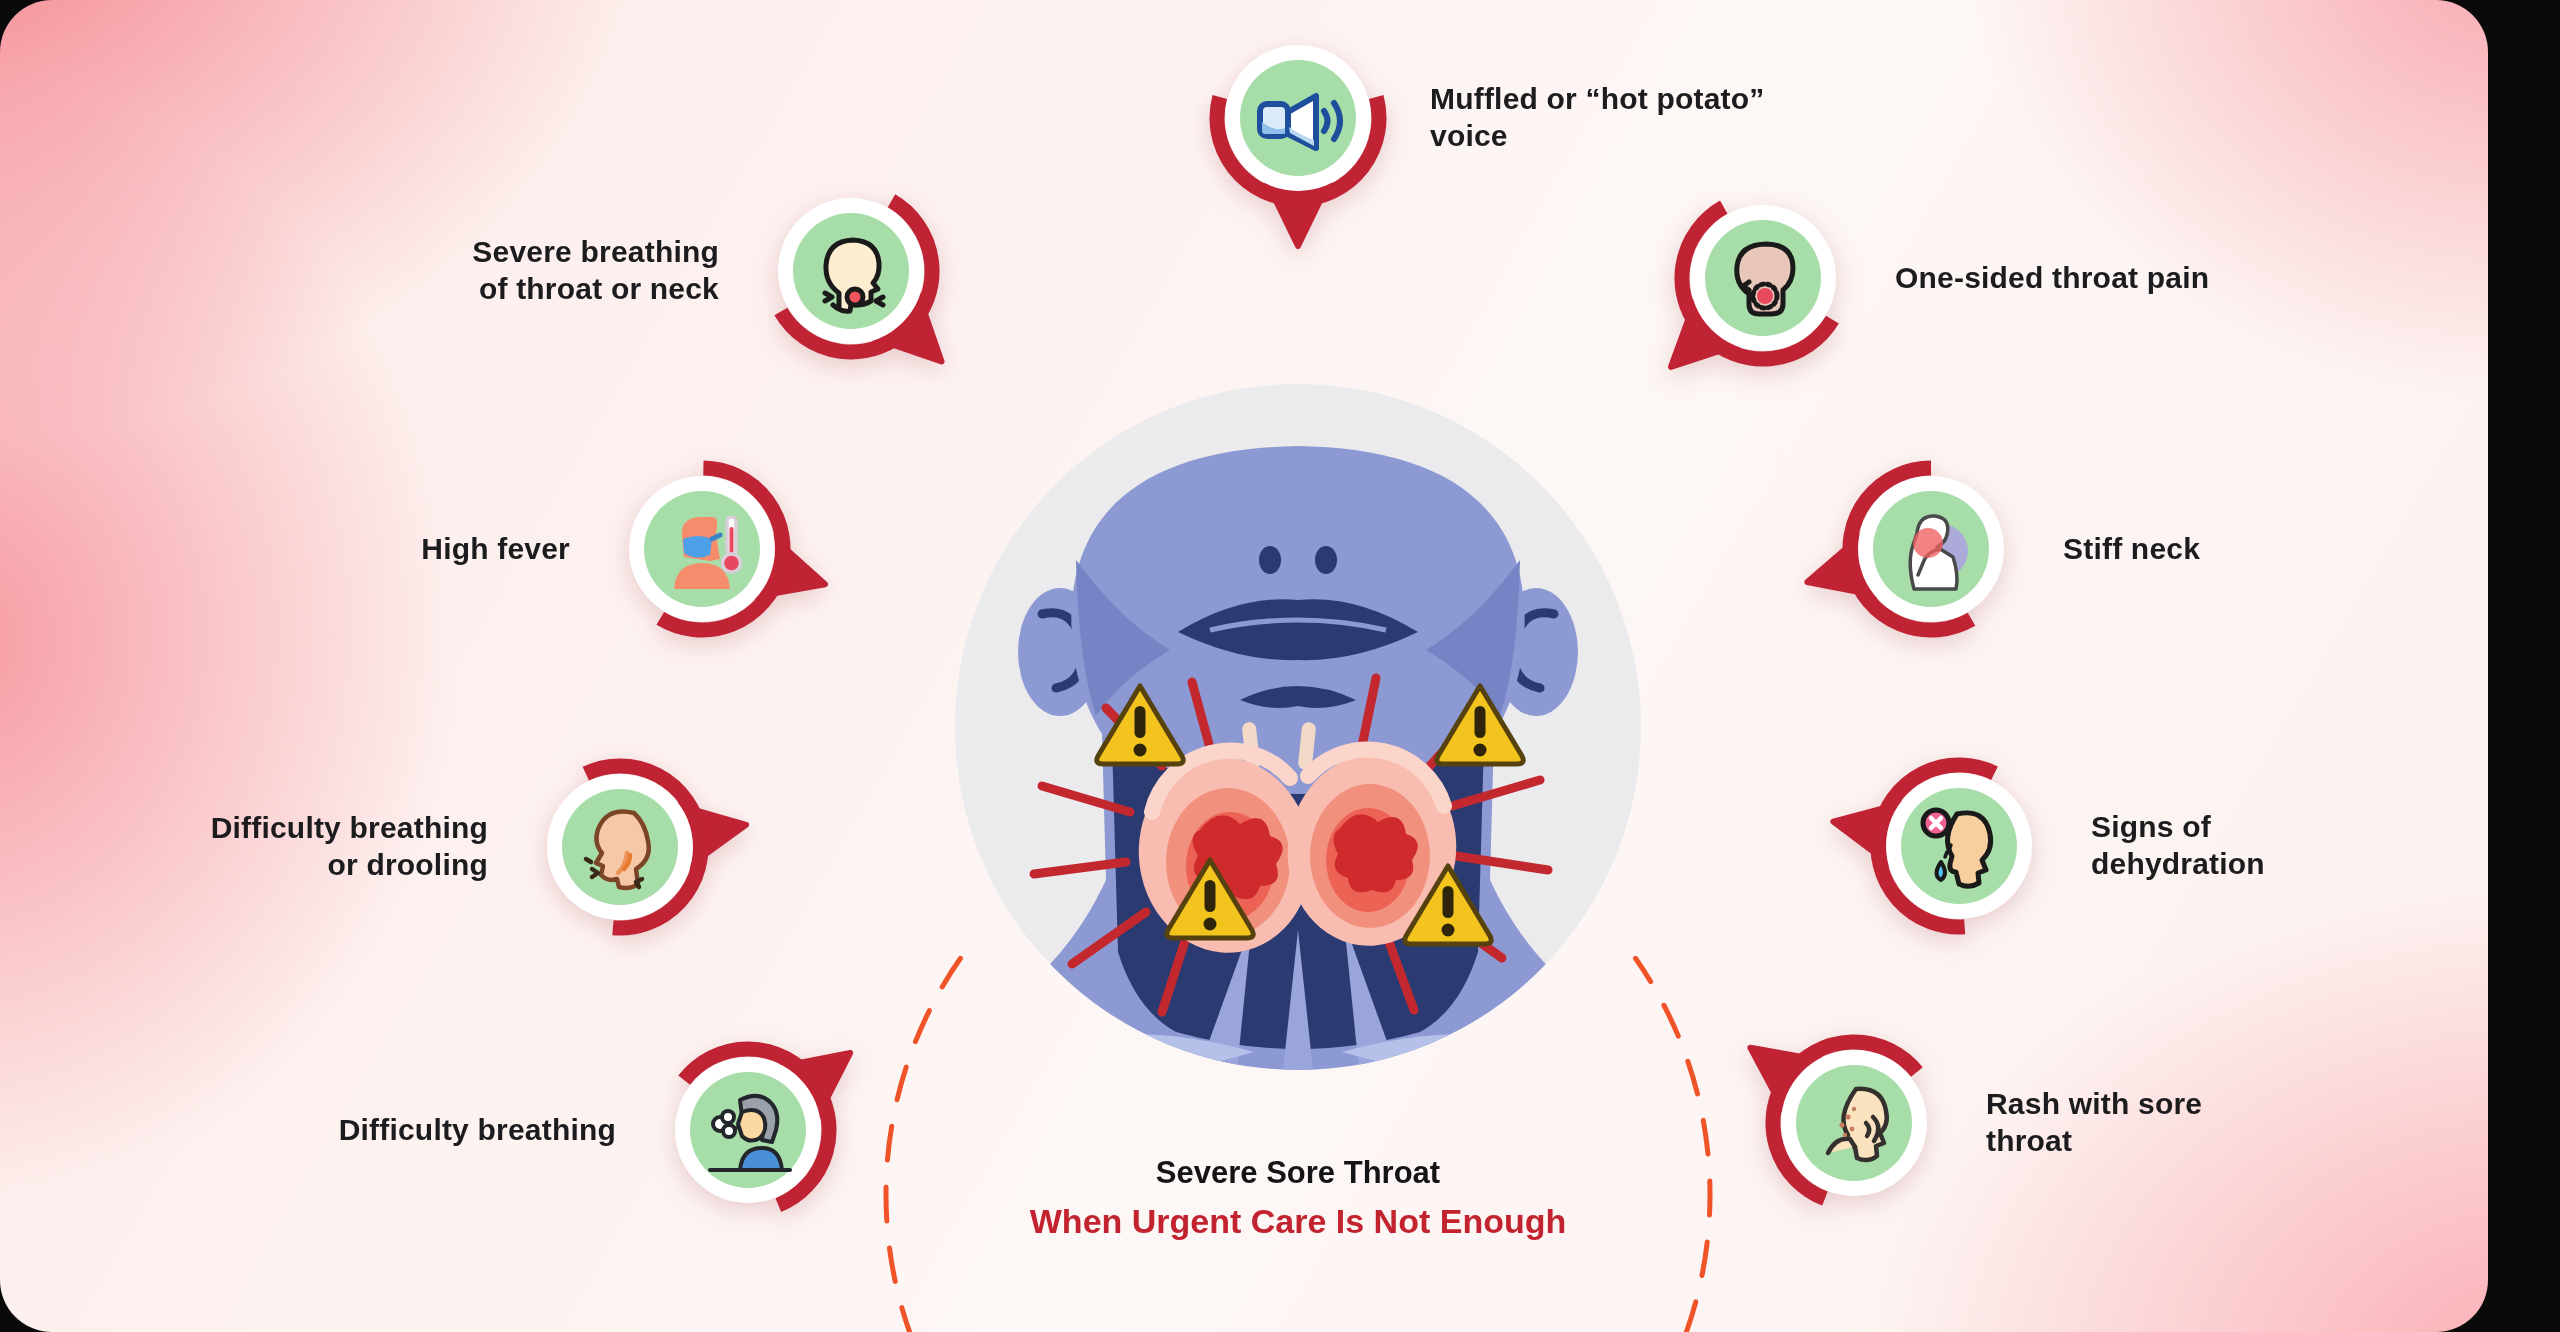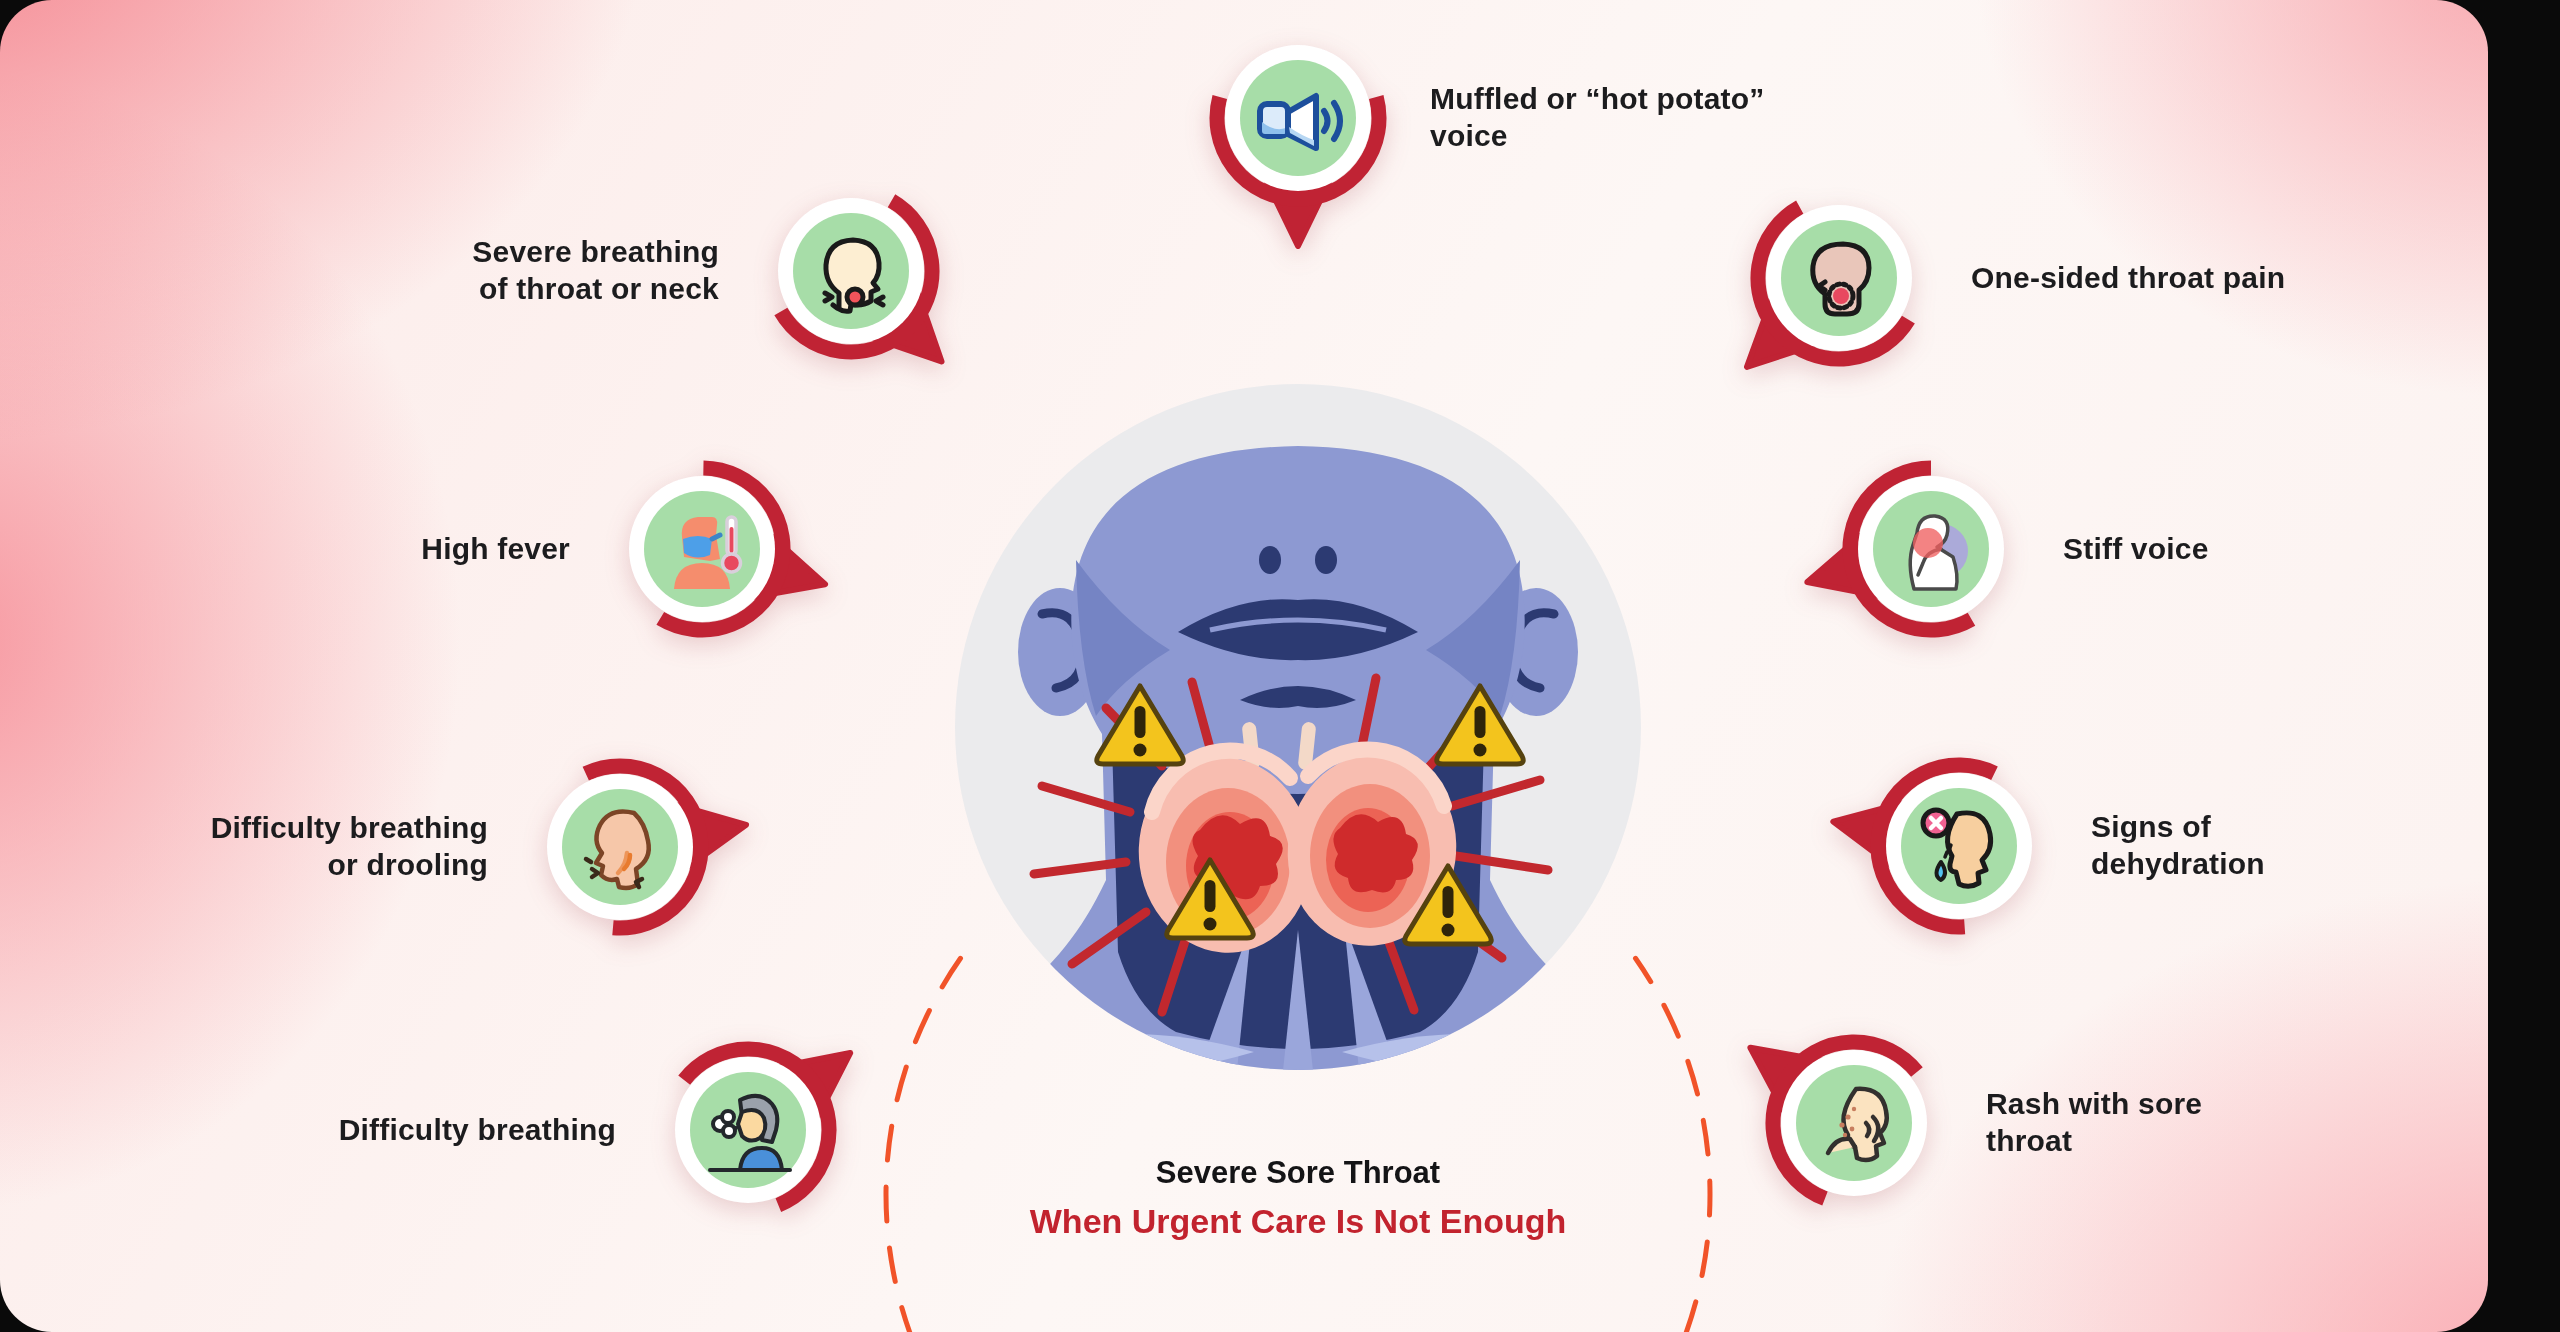--- a/index.html
+++ b/index.html
@@ -255,21 +255,21 @@
             <g transform="rotate(-37)">
               <path d="M58 -34 L128 0 L58 34 Z" fill="#c02334" stroke="#c02334" stroke-width="6" stroke-linejoin="round"></path>
               <path d="M -20.96 -78.23 A 81 81 0 1 1 -20.96 78.23" fill="none" stroke="#c02334" stroke-width="15"></path>
             </g>
             <circle r="73" fill="#ffffff"></circle>
             <circle r="58" fill="#a7dda8"></circle>
             <use href="#icon-difficulty-breathing" x="-48" y="-48" width="96" height="96"></use>
           </svg>
           <div class="label">Difficulty breathing</div>
         </div>
-        <div class="badge side-right" style="left: 1839px; top: 278px;">
+        <div class="badge side-right" style="left: 1763px; top: 278px;">
           <svg class="pin" width="280" height="280" viewBox="-140 -140 280 280">
             <g transform="rotate(136)">
               <path d="M58 -34 L128 0 L58 34 Z" fill="#c02334" stroke="#c02334" stroke-width="6" stroke-linejoin="round"></path>
               <path d="M -20.96 -78.23 A 81 81 0 1 1 -20.96 78.23" fill="none" stroke="#c02334" stroke-width="15"></path>
             </g>
             <circle r="73" fill="#ffffff"></circle>
             <circle r="58" fill="#a7dda8"></circle>
             <use href="#icon-one-sided-throat-pain" x="-48" y="-48" width="96" height="96"></use>
           </svg>
           <div class="label">One-sided throat pain</div>
@@ -277,21 +277,21 @@
         <div class="badge side-right" style="left: 1931px; top: 549px;">
           <svg class="pin" width="280" height="280" viewBox="-140 -140 280 280">
             <g transform="rotate(165)">
               <path d="M58 -34 L128 0 L58 34 Z" fill="#c02334" stroke="#c02334" stroke-width="6" stroke-linejoin="round"></path>
               <path d="M -20.96 -78.23 A 81 81 0 1 1 -20.96 78.23" fill="none" stroke="#c02334" stroke-width="15"></path>
             </g>
             <circle r="73" fill="#ffffff"></circle>
             <circle r="58" fill="#a7dda8"></circle>
             <use href="#icon-stiff-neck" x="-48" y="-48" width="96" height="96"></use>
           </svg>
-          <div class="label">Stiff voice</div>
+          <div class="label">Stiff neck</div>
         </div>
         <div class="badge side-right" style="left: 1959px; top: 846px;">
           <svg class="pin" width="280" height="280" viewBox="-140 -140 280 280">
             <g transform="rotate(191)">
               <path d="M58 -34 L128 0 L58 34 Z" fill="#c02334" stroke="#c02334" stroke-width="6" stroke-linejoin="round"></path>
               <path d="M -20.96 -78.23 A 81 81 0 1 1 -20.96 78.23" fill="none" stroke="#c02334" stroke-width="15"></path>
             </g>
             <circle r="73" fill="#ffffff"></circle>
             <circle r="58" fill="#a7dda8"></circle>
             <use href="#icon-dehydration" x="-48" y="-48" width="96" height="96"></use>

